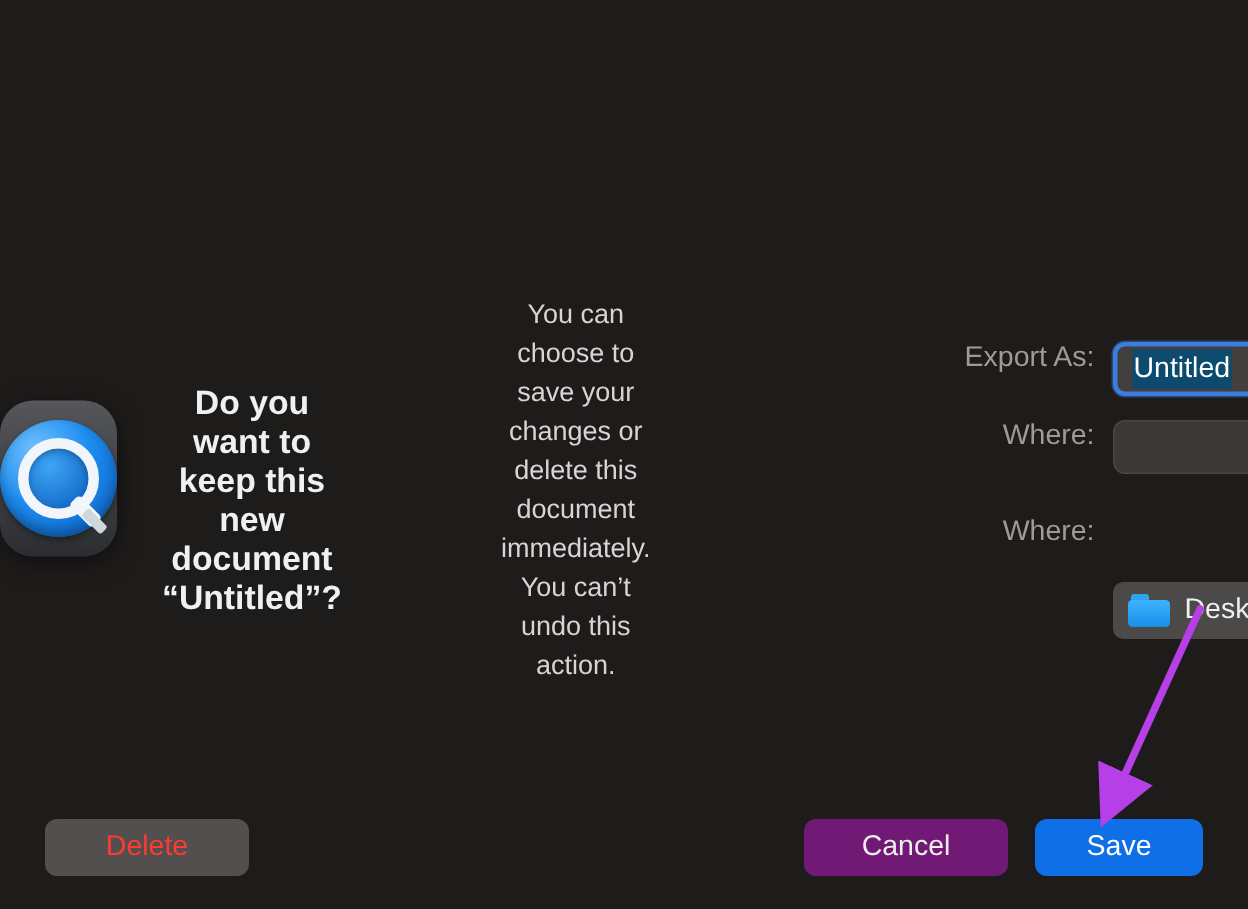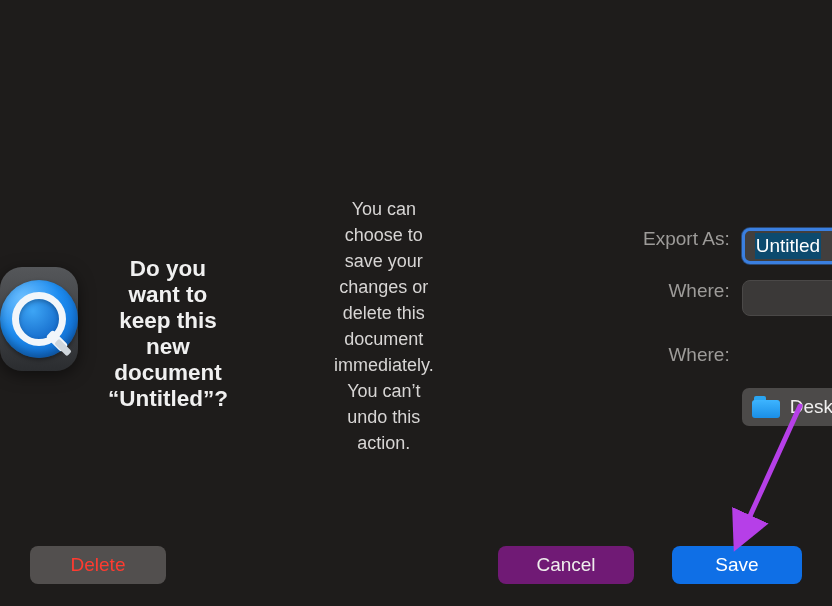--- a/index.html
+++ b/index.html
@@ -202,21 +202,20 @@
   }
 
   
   .button-bar {
     position: absolute;
     bottom: 22px;
     left: 0; right: 0;
     display:flex;
     align-items:center;
     padding: 0 30px;
-    gap: 20px;
   }
   .btn {
     height: 38px;
     border-radius: 8px;
     font-size: 19px;
     display:flex; align-items:center; justify-content:center;
     cursor: default;
     user-select:none;
   }
   .btn-delete {
@@ -226,21 +225,21 @@
     font-weight:500;
   }
   .spacer { flex:1; }
   .btn-cancel {
     width: 136px;
     background:#701a75;
     color:#efeeed;
     margin-right: 18px;
   }
   .btn-save {
-    width: 130px;
+    width: 112px;
     background:#0f6fe6;
     color:#fff;
     font-weight:500;
   }
 
   
   .annot-arrow {
     position:absolute;
     pointer-events:none;
   }

